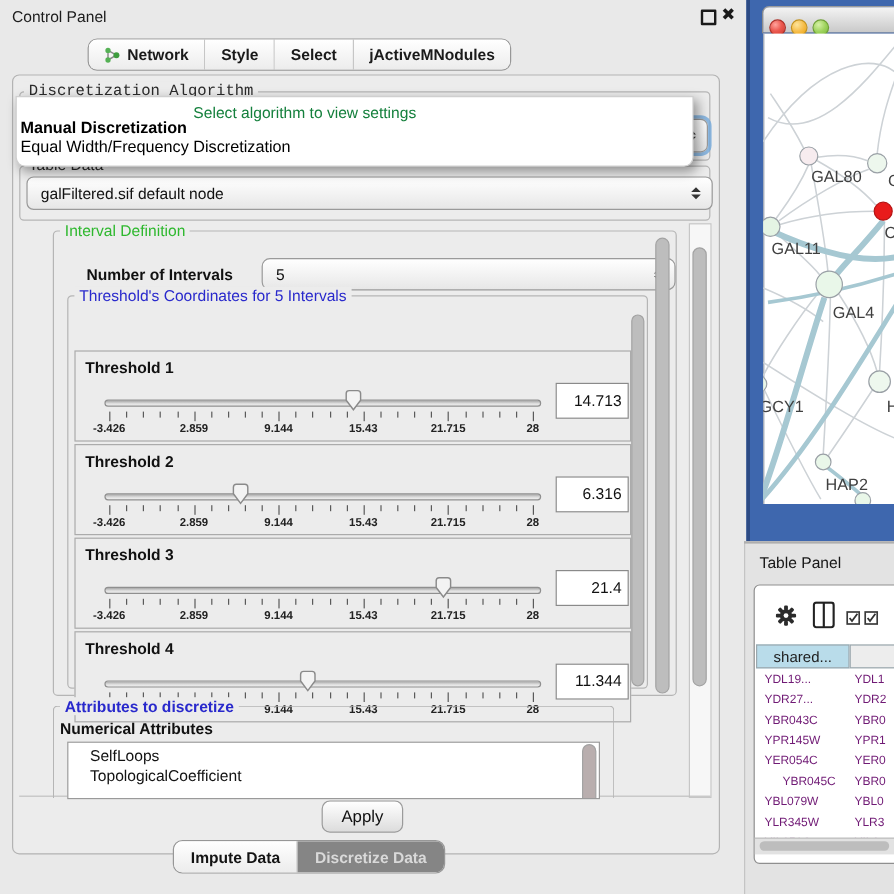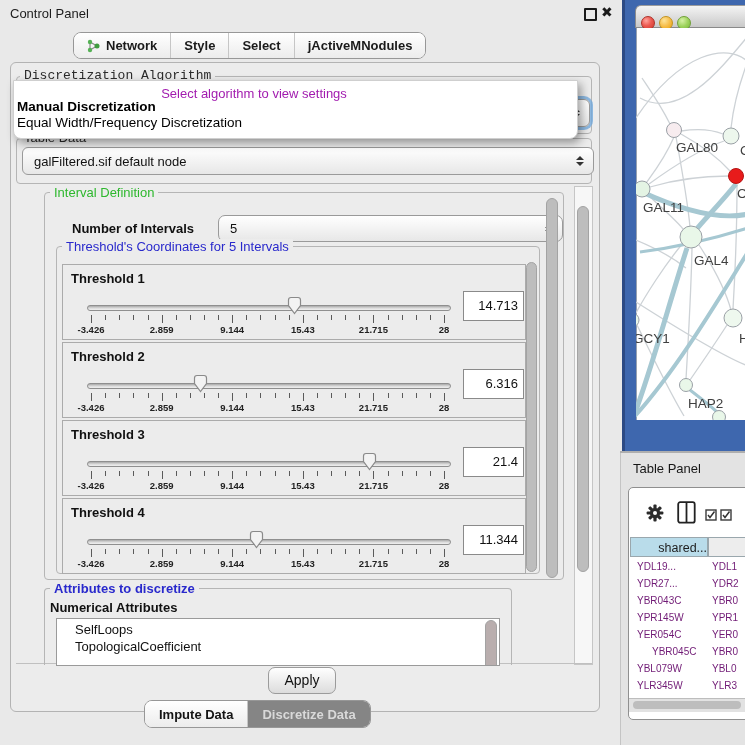--- a/index.html
+++ b/index.html
@@ -22,21 +22,21 @@
   .grp-title{font-size:13px;padding:0 4px;background:#ececec;white-space:nowrap;}
   .combo{background:linear-gradient(#ffffff,#e7e7e7);border:1px solid #9a9a9a;border-radius:6px;
     display:flex;align-items:center;font-size:13px;color:#111;}
   .combo .val{padding-left:11px;flex:1;}
   .focusring{box-shadow:0 0 0 3px rgba(110,167,220,.75);}
   .stepper{display:flex;flex-direction:column;align-items:center;gap:2px;margin-right:9px;}
   .stepper i{width:0;height:0;border-left:4px solid transparent;border-right:4px solid transparent;}
   .stepper .up{border-bottom:4px solid #333;}
   .stepper .dn{border-top:4px solid #333;}
   
-  .th-row{position:absolute;left:62px;width:462px;height:74px;border:1px solid #ababab;background:#ececec;}
+  .th-row{position:absolute;left:62px;width:462px;height:74px;border:1px solid #ababab;background:#ececec;margin-top:28px;}
   .th-label{position:absolute;left:8px;top:6px;font-size:13px;font-weight:bold;color:#111;}
   .th-track{position:absolute;left:24px;top:40px;width:362px;height:4px;border:1px solid #8f8f8f;
     border-radius:3px;background:linear-gradient(#a9a9a9,#dcdcdc 55%,#f0f0f0);}
   .tick{position:absolute;width:1px;background:#5a5a5a;top:50px;}
   .tick.major{height:8px;}
   .tick.minor{height:5px;}
   .tick-lab{position:absolute;top:59px;transform:translateX(-50%);font-size:9.5px;font-weight:bold;color:#222;}
   .th-value{position:absolute;left:400px;top:26px;width:54px;height:28px;background:#fff;
     border:1px solid #8a8a8a;font-size:13px;color:#111;text-align:right;line-height:28px;padding-right:5px;box-sizing:content-box;}
   .vscroll-thumb{position:absolute;background:#bdbdbd;border:1px solid #a3a3a3;border-radius:6px;}
@@ -48,21 +48,21 @@
     background:linear-gradient(#ffffff,#dcdcdc);font-size:14px;color:#111;text-align:center;line-height:25px;}
   #bottom-tabs{left:144px;top:700px;height:26px;display:flex;background:#fcfcfc;
     border:1px solid #979797;border-radius:8px;overflow:hidden;}
   .btab{display:flex;align-items:center;padding:0 14px;font-size:13px;font-weight:600;color:#141414;
     border-right:1px solid #c6c6c6;background:linear-gradient(#ffffff,#ececec);}
   .btab:last-child{border-right:none;}
   .btab.sel{background:#858585;color:#d9d9d9;border-right:none;}
   
   #algo-popup{left:13px;top:80px;width:563px;height:57px;background:#fff;border:1px solid #cfcfcf;
     border-radius:0 0 8px 8px;box-shadow:3px 4px 10px rgba(0,0,0,.38);z-index:50;}
-  #algo-hint{position:absolute;left:0;top:5px;width:480px;text-align:center;font-size:13px;color:#a21caf;}
+  #algo-hint{position:absolute;left:0;top:5px;width:480px;text-align:center;font-size:13px;color:#15803d;}
   .popup-item{position:absolute;left:3px;font-size:13.5px;color:#000;white-space:nowrap;}
   
   #net-frame{left:622px;top:0;width:123px;height:451px;background:#3e67ae;border-left:3px solid #2c4a84;box-sizing:border-box;}
   #mac-titlebar{left:635px;top:5px;width:110px;height:23px;border-radius:6px 0 0 0;
     background:linear-gradient(#f4f4f4,#c9c9c9);border-left:1px solid #8c8c8c;border-top:1px solid #9c9c9c;
     border-bottom:1px solid #8a8a8a;box-sizing:border-box;}
   .light{position:absolute;top:10px;width:12px;height:12px;border-radius:50%;}
   .light.red{background:radial-gradient(circle at 35% 30%,#ffa49d,#ec5a51 45%,#cf372b);border:1px solid #ad3129;}
   .light.yellow{background:radial-gradient(circle at 35% 30%,#fde49a,#f6bd4a 50%,#e9a20c);border:1px solid #c3931f;}
   .light.green{background:radial-gradient(circle at 35% 30%,#d6f1a6,#9fd35e 50%,#76b739);border:1px solid #6fa036;}
@@ -406,21 +406,21 @@
 </svg>
 <svg class="abs" style="left:705px;top:509px;" width="12" height="12" viewBox="0 0 12 12">
   <rect x="1" y="1" width="10" height="10" fill="#fff" stroke="#3a3a3a" stroke-width="1.4"></rect>
   <polyline points="3,6 5,8.5 9.5,2.5" fill="none" stroke="#333" stroke-width="1.5"></polyline>
 </svg>
 <svg class="abs" style="left:720px;top:509px;" width="12" height="12" viewBox="0 0 12 12">
   <rect x="1" y="1" width="10" height="10" fill="#fff" stroke="#3a3a3a" stroke-width="1.4"></rect>
   <polyline points="3,6 5,8.5 9.5,2.5" fill="none" stroke="#333" stroke-width="1.5"></polyline>
 </svg>
 <div id="table-grid">
-    <div class="hdr-cell" style="left: 630px; width: 78px; background: rgb(185, 220, 234); border: 1px solid rgb(154, 167, 173); text-align: right;">shared...</div>
+    <div class="hdr-cell" style="left: 630px; width: 78px; background: rgb(185, 220, 234); border: 1px solid rgb(154, 167, 173); text-align: center;">shared...</div>
     <div class="hdr-cell" style="left: 708px; width: 70px; background: rgb(237, 237, 237); border: 1px solid rgb(154, 167, 173); text-align: right; padding-right: 2px;">n</div>
     <div class="trow-cell" style="left: 637px; top: 558px;">YDL19...</div>
     <div class="trow-cell" style="left: 712px; top: 558px;">YDL1</div>
     <div class="trow-cell" style="left: 637px; top: 575px;">YDR27...</div>
     <div class="trow-cell" style="left: 712px; top: 575px;">YDR2</div>
     <div class="trow-cell" style="left: 637px; top: 592px; text-align: center;">YBR043C</div>
     <div class="trow-cell" style="left: 712px; top: 592px;">YBR0</div>
     <div class="trow-cell" style="left: 637px; top: 609px;">YPR145W</div>
     <div class="trow-cell" style="left: 712px; top: 609px;">YPR1</div>
     <div class="trow-cell" style="left: 637px; top: 626px;">YER054C</div>

